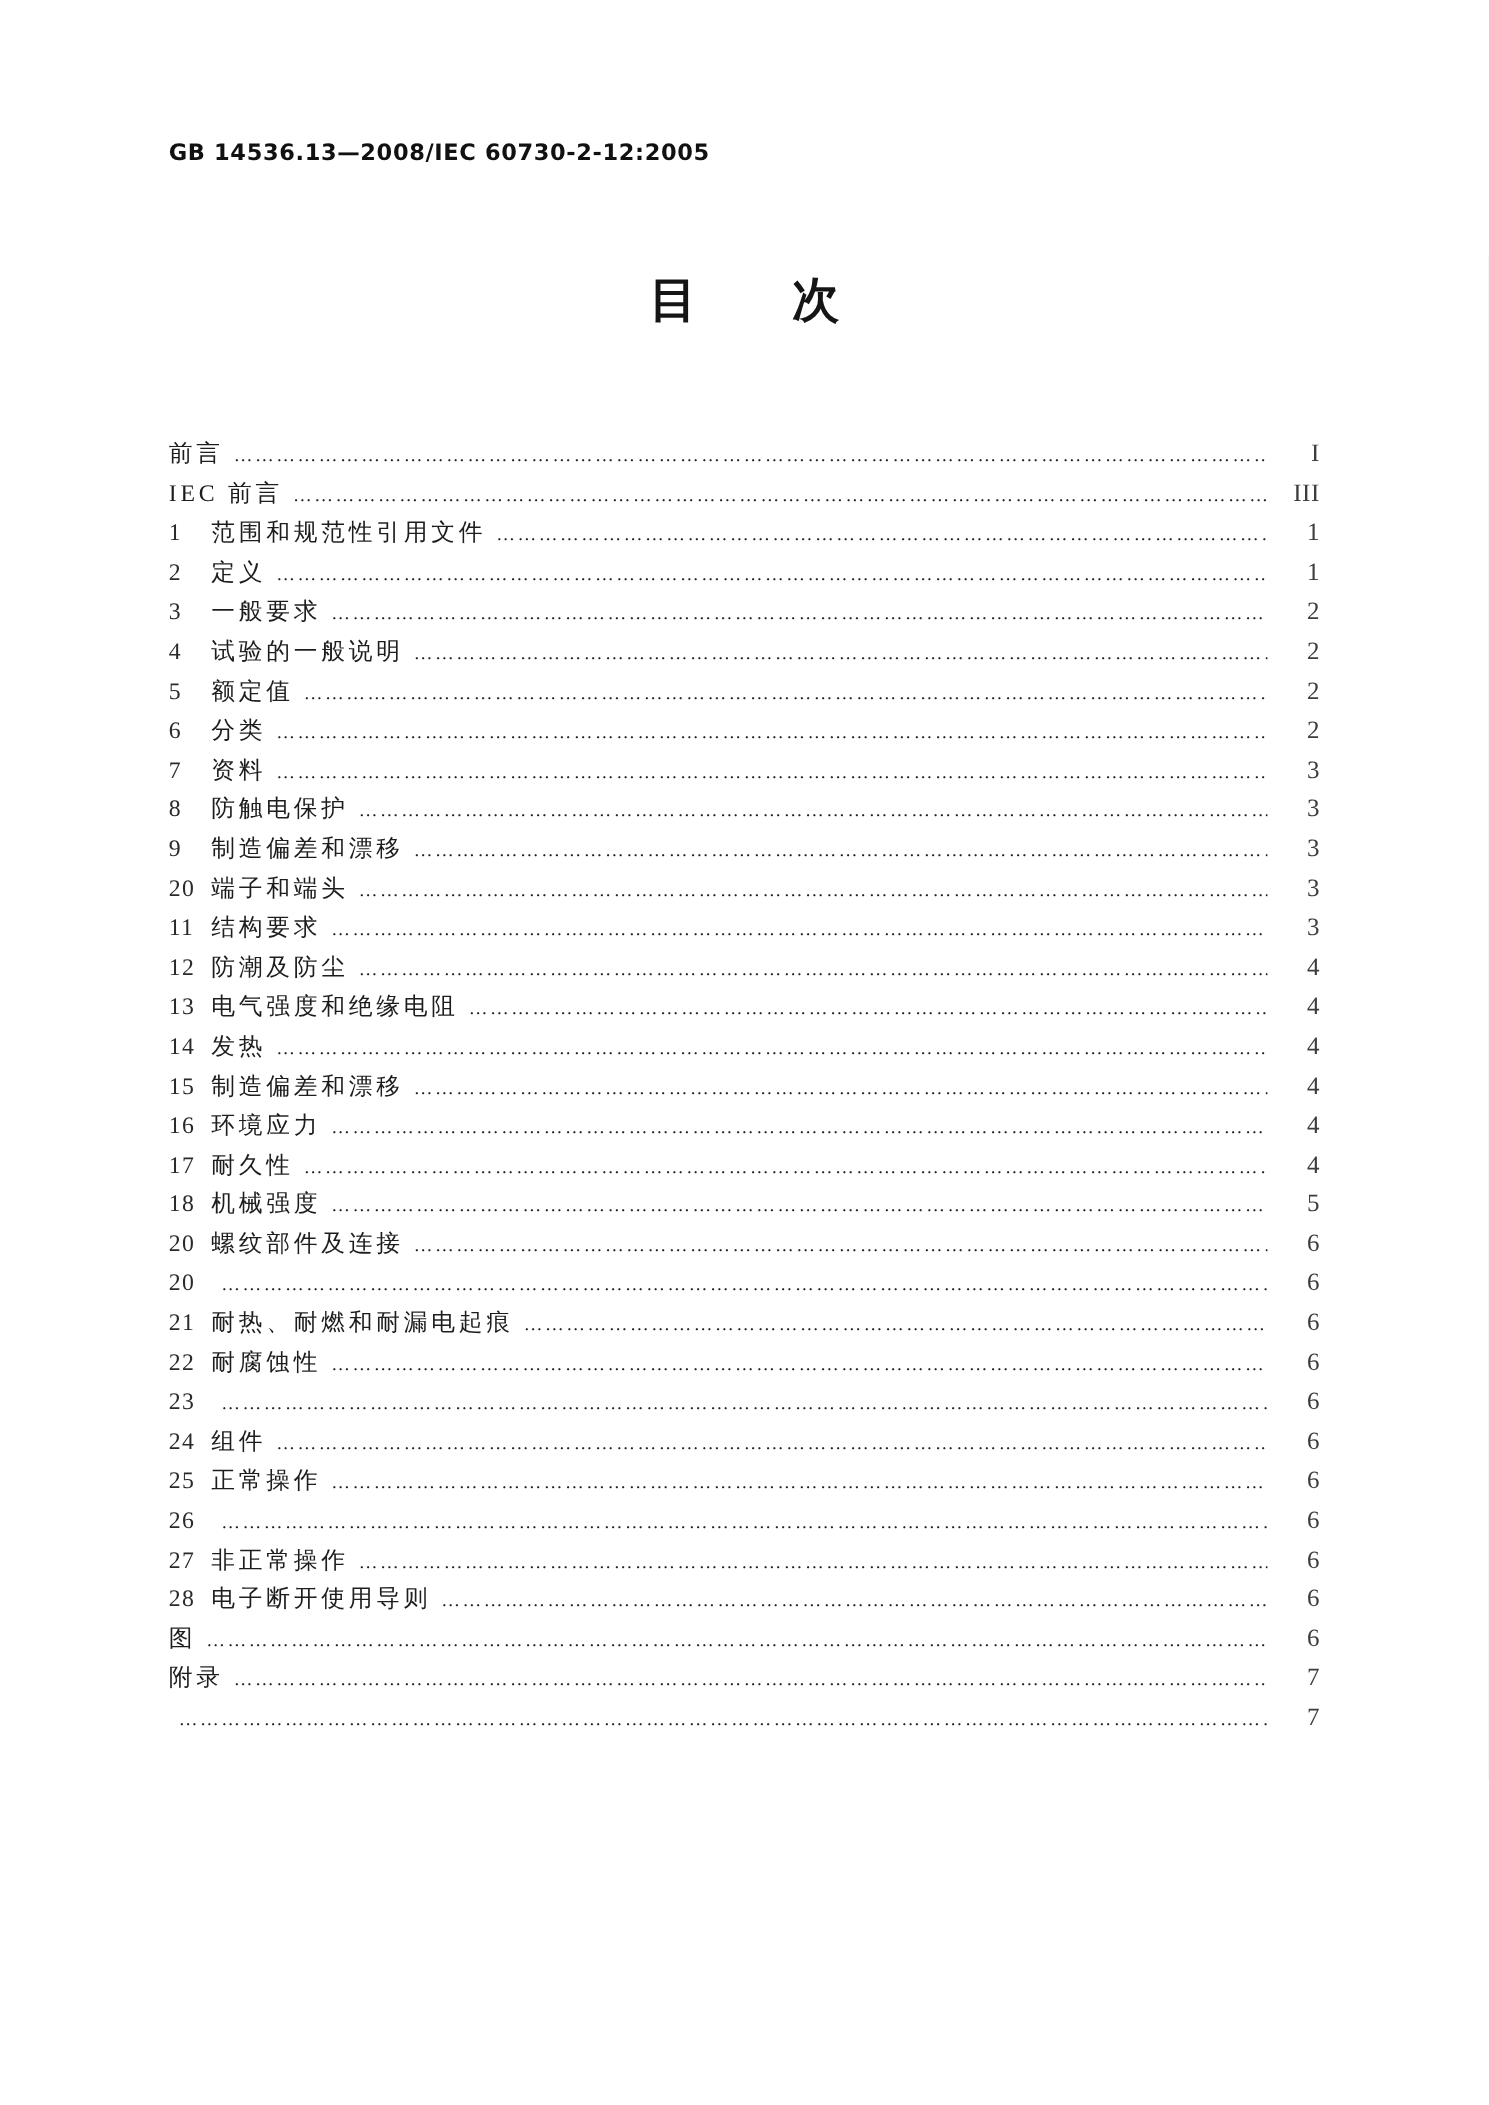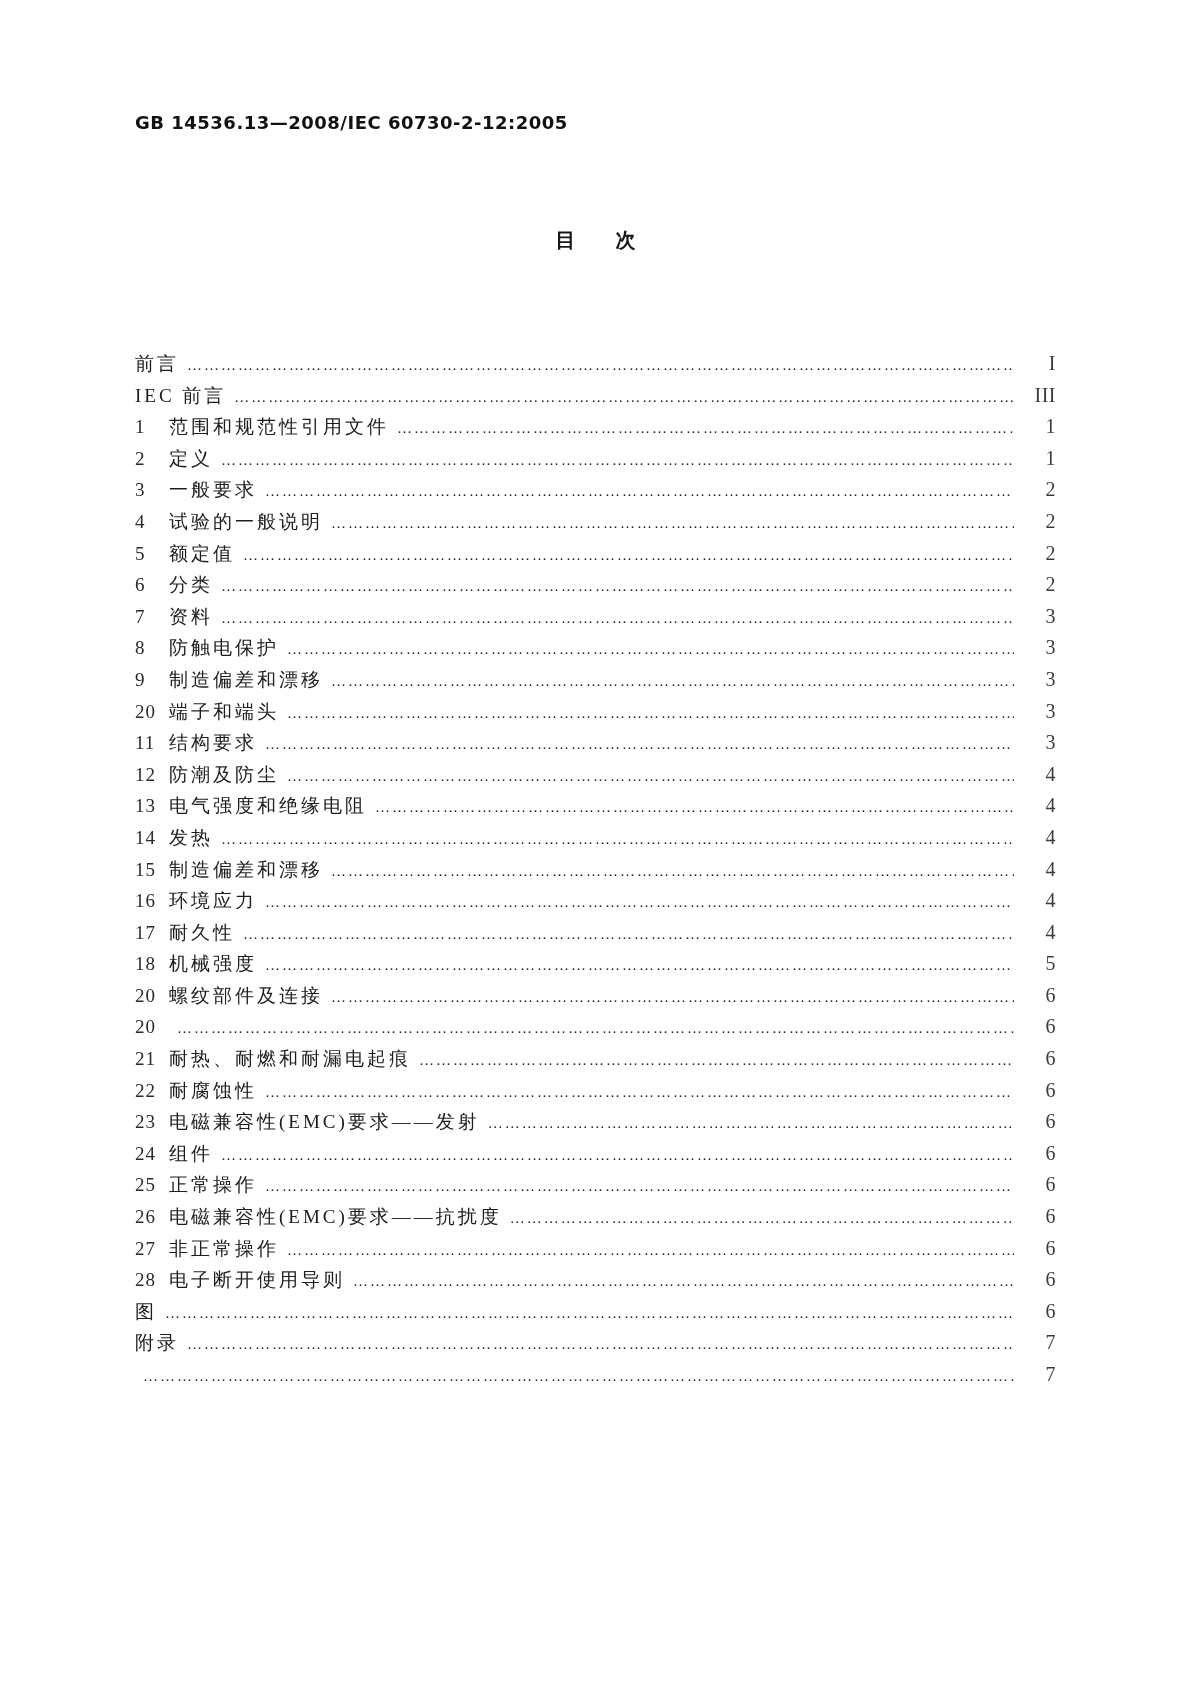--- a/index.html
+++ b/index.html
@@ -30,21 +30,21 @@
   }
   .doc-title {
     position: absolute;
     top: 222px;
     left: 0;
     width: 100%;
     margin: 0;
     text-align: center;
     font-family: "DejaVu Sans", "Liberation Sans", sans-serif;
     font-weight: bold;
-    font-size: 20px;
+    font-size: 38px;
     color: #151515;
     line-height: 36px;
   }
   .toc {
     position: absolute;
     top: 348px;
     left: 135px;
     width: 921px;
   }
   .toc-row {
@@ -256,42 +256,40 @@
 
   <div class="toc-row">
     <span class="toc-num">22</span>
     <span class="toc-title">耐腐蚀性</span>
     <span class="toc-dots">………………………………………………………………………………………………………………………………………………………………………………………………………………………………………………</span>
     <span class="toc-page">6</span>
   </div>
 
   <div class="toc-row">
     <span class="toc-num">23</span>
-    <span class="toc-title">电磁兼容性(EMC)要求——发射</span>
     <span class="toc-dots">………………………………………………………………………………………………………………………………………………………………………………………………………………………………………………</span>
     <span class="toc-page">6</span>
   </div>
 
   <div class="toc-row">
     <span class="toc-num">24</span>
     <span class="toc-title">组件</span>
     <span class="toc-dots">………………………………………………………………………………………………………………………………………………………………………………………………………………………………………………</span>
     <span class="toc-page">6</span>
   </div>
 
   <div class="toc-row">
     <span class="toc-num">25</span>
     <span class="toc-title">正常操作</span>
     <span class="toc-dots">………………………………………………………………………………………………………………………………………………………………………………………………………………………………………………</span>
     <span class="toc-page">6</span>
   </div>
 
   <div class="toc-row">
     <span class="toc-num">26</span>
-    <span class="toc-title">电磁兼容性(EMC)要求——抗扰度</span>
     <span class="toc-dots">………………………………………………………………………………………………………………………………………………………………………………………………………………………………………………</span>
     <span class="toc-page">6</span>
   </div>
 
   <div class="toc-row">
     <span class="toc-num">27</span>
     <span class="toc-title">非正常操作</span>
     <span class="toc-dots">………………………………………………………………………………………………………………………………………………………………………………………………………………………………………………</span>
     <span class="toc-page">6</span>
   </div>

